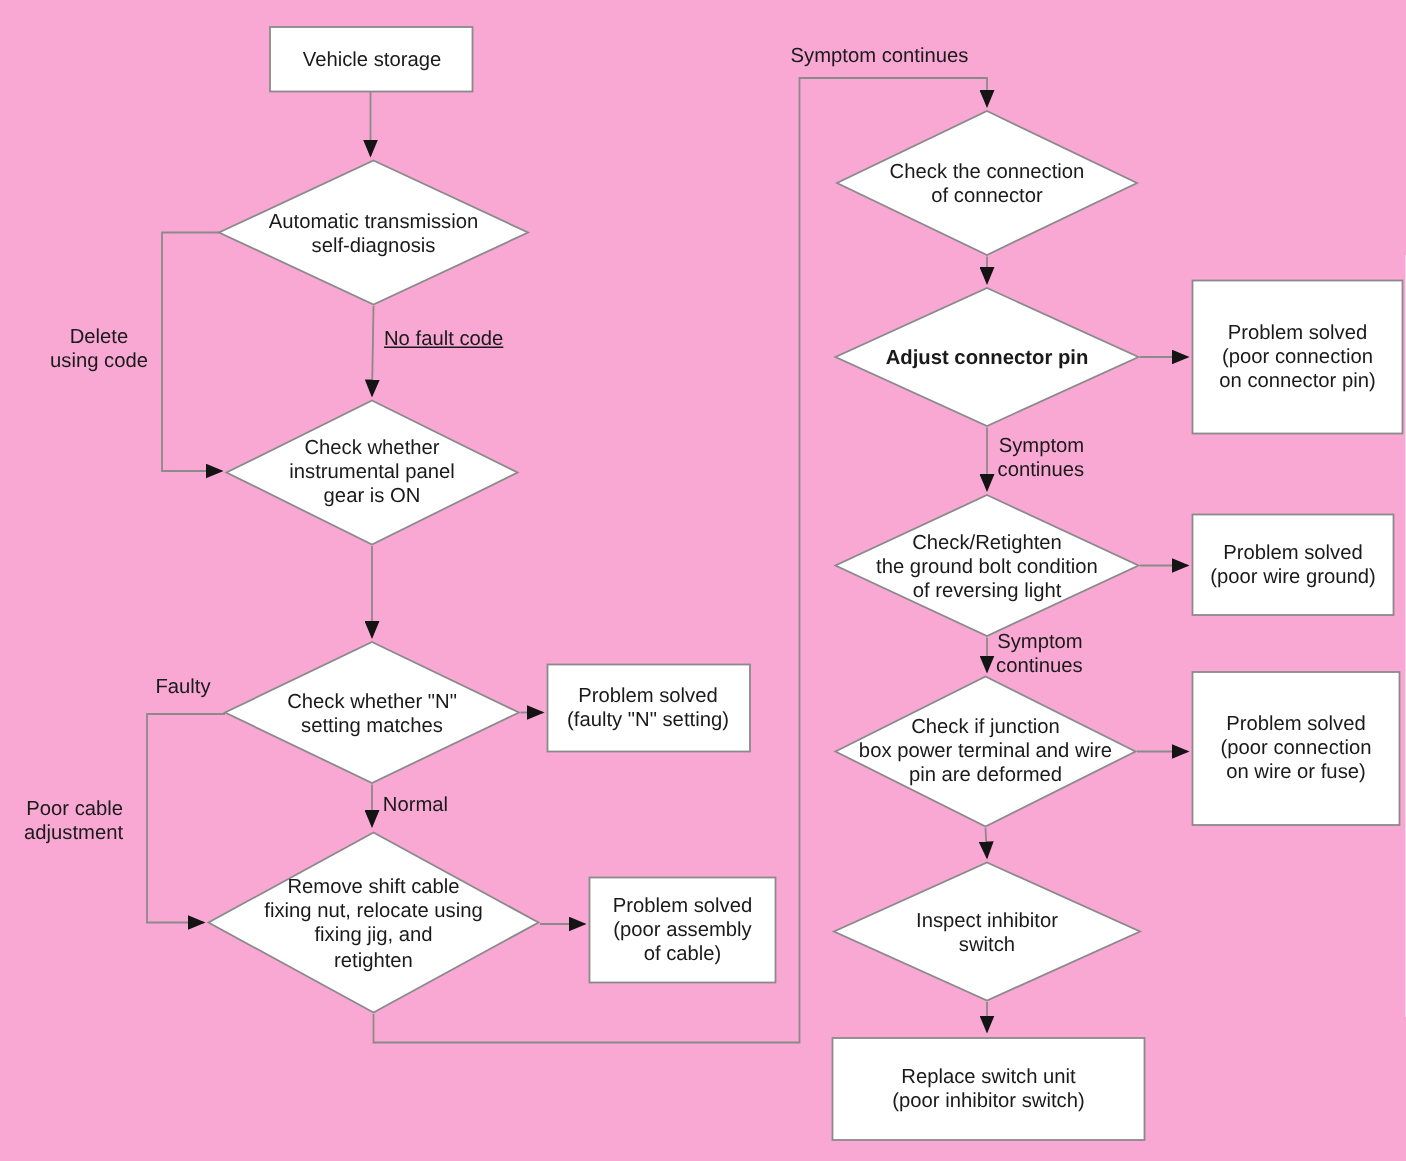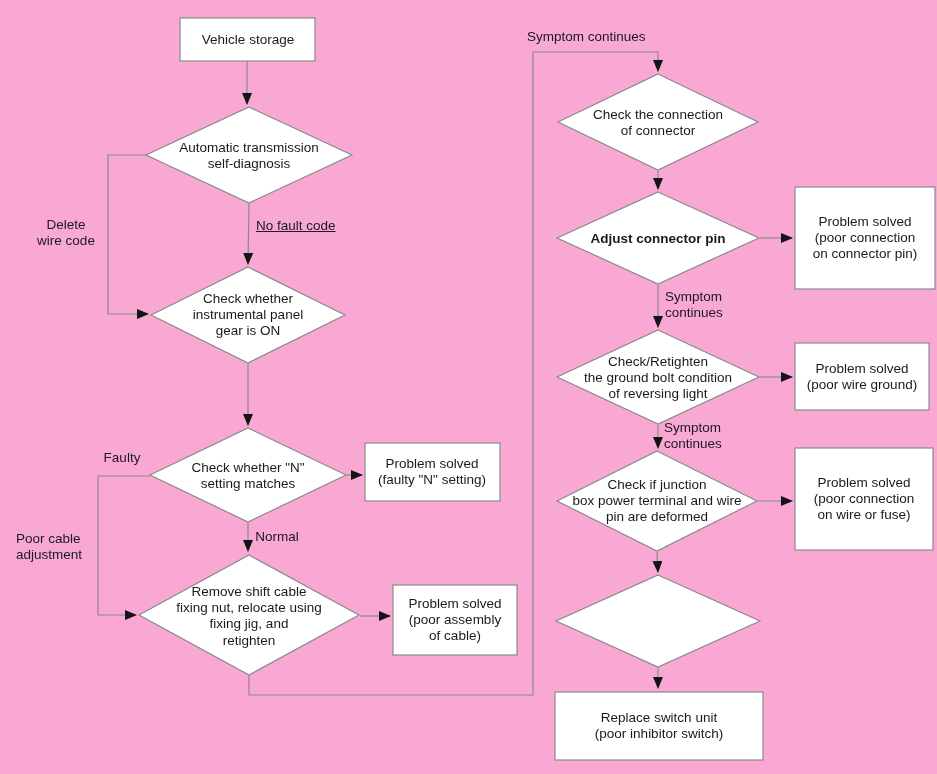--- a/index.html
+++ b/index.html
@@ -17,21 +17,21 @@
     font-size: 13.5px;
     line-height: 1.2;
     color: #1a1a1a;
     white-space: pre-line;
     text-align: center;
     transform: translate(-50%, -50%);
     pointer-events: none;
   }
   .label.tl {
     transform: none;
-    text-align: left;
+    text-align: right;
   }
 </style>
 </head>
 <body>
 
 <div id="stage">
 
   <svg id="chart-svg" width="937" height="774" viewBox="0 0 937 774">
     <defs>
       <marker id="arrow" markerUnits="userSpaceOnUse" markerWidth="12" markerHeight="10" refX="11" refY="5" orient="auto">
@@ -109,25 +109,27 @@
 the ground bolt condition
 of reversing light</div>
   <div class="label" style="left:862px; top:377px; width:134px;">Problem solved
 (poor wire ground)</div>
   <div class="label" style="left:657px; top:501px; width:195px;">Check if junction
 box power terminal and wire
 pin are deformed</div>
   <div class="label" style="left:864px; top:499px; width:140px;">Problem solved
 (poor connection
 on wire or fuse)</div>
+  <div class="label" style="left:658px; top:622px; width:160px;">Inspect inhibitor
+switch</div>
   <div class="label" style="left:659px; top:726px; width:200px;">Replace switch unit
 (poor inhibitor switch)</div>
 
   <div class="label" style="left:66px;  top:233px;">Delete
-wire code</div>
+using code</div>
   <div class="label tl" style="left:256px; top:218px;text-decoration:underline;">No fault code</div>
   <div class="label" style="left:122px; top:458px;">Faulty</div>
   <div class="label" style="left:277px; top:537px;">Normal</div>
   <div class="label tl" style="left:16px; top:531px;">Poor cable
 adjustment</div>
   <div class="label tl" style="left:527px; top:29px;">Symptom continues</div>
   <div class="label tl" style="left:665px; top:289px;">Symptom
 continues</div>
   <div class="label tl" style="left:664px; top:420px;">Symptom
 continues</div>

